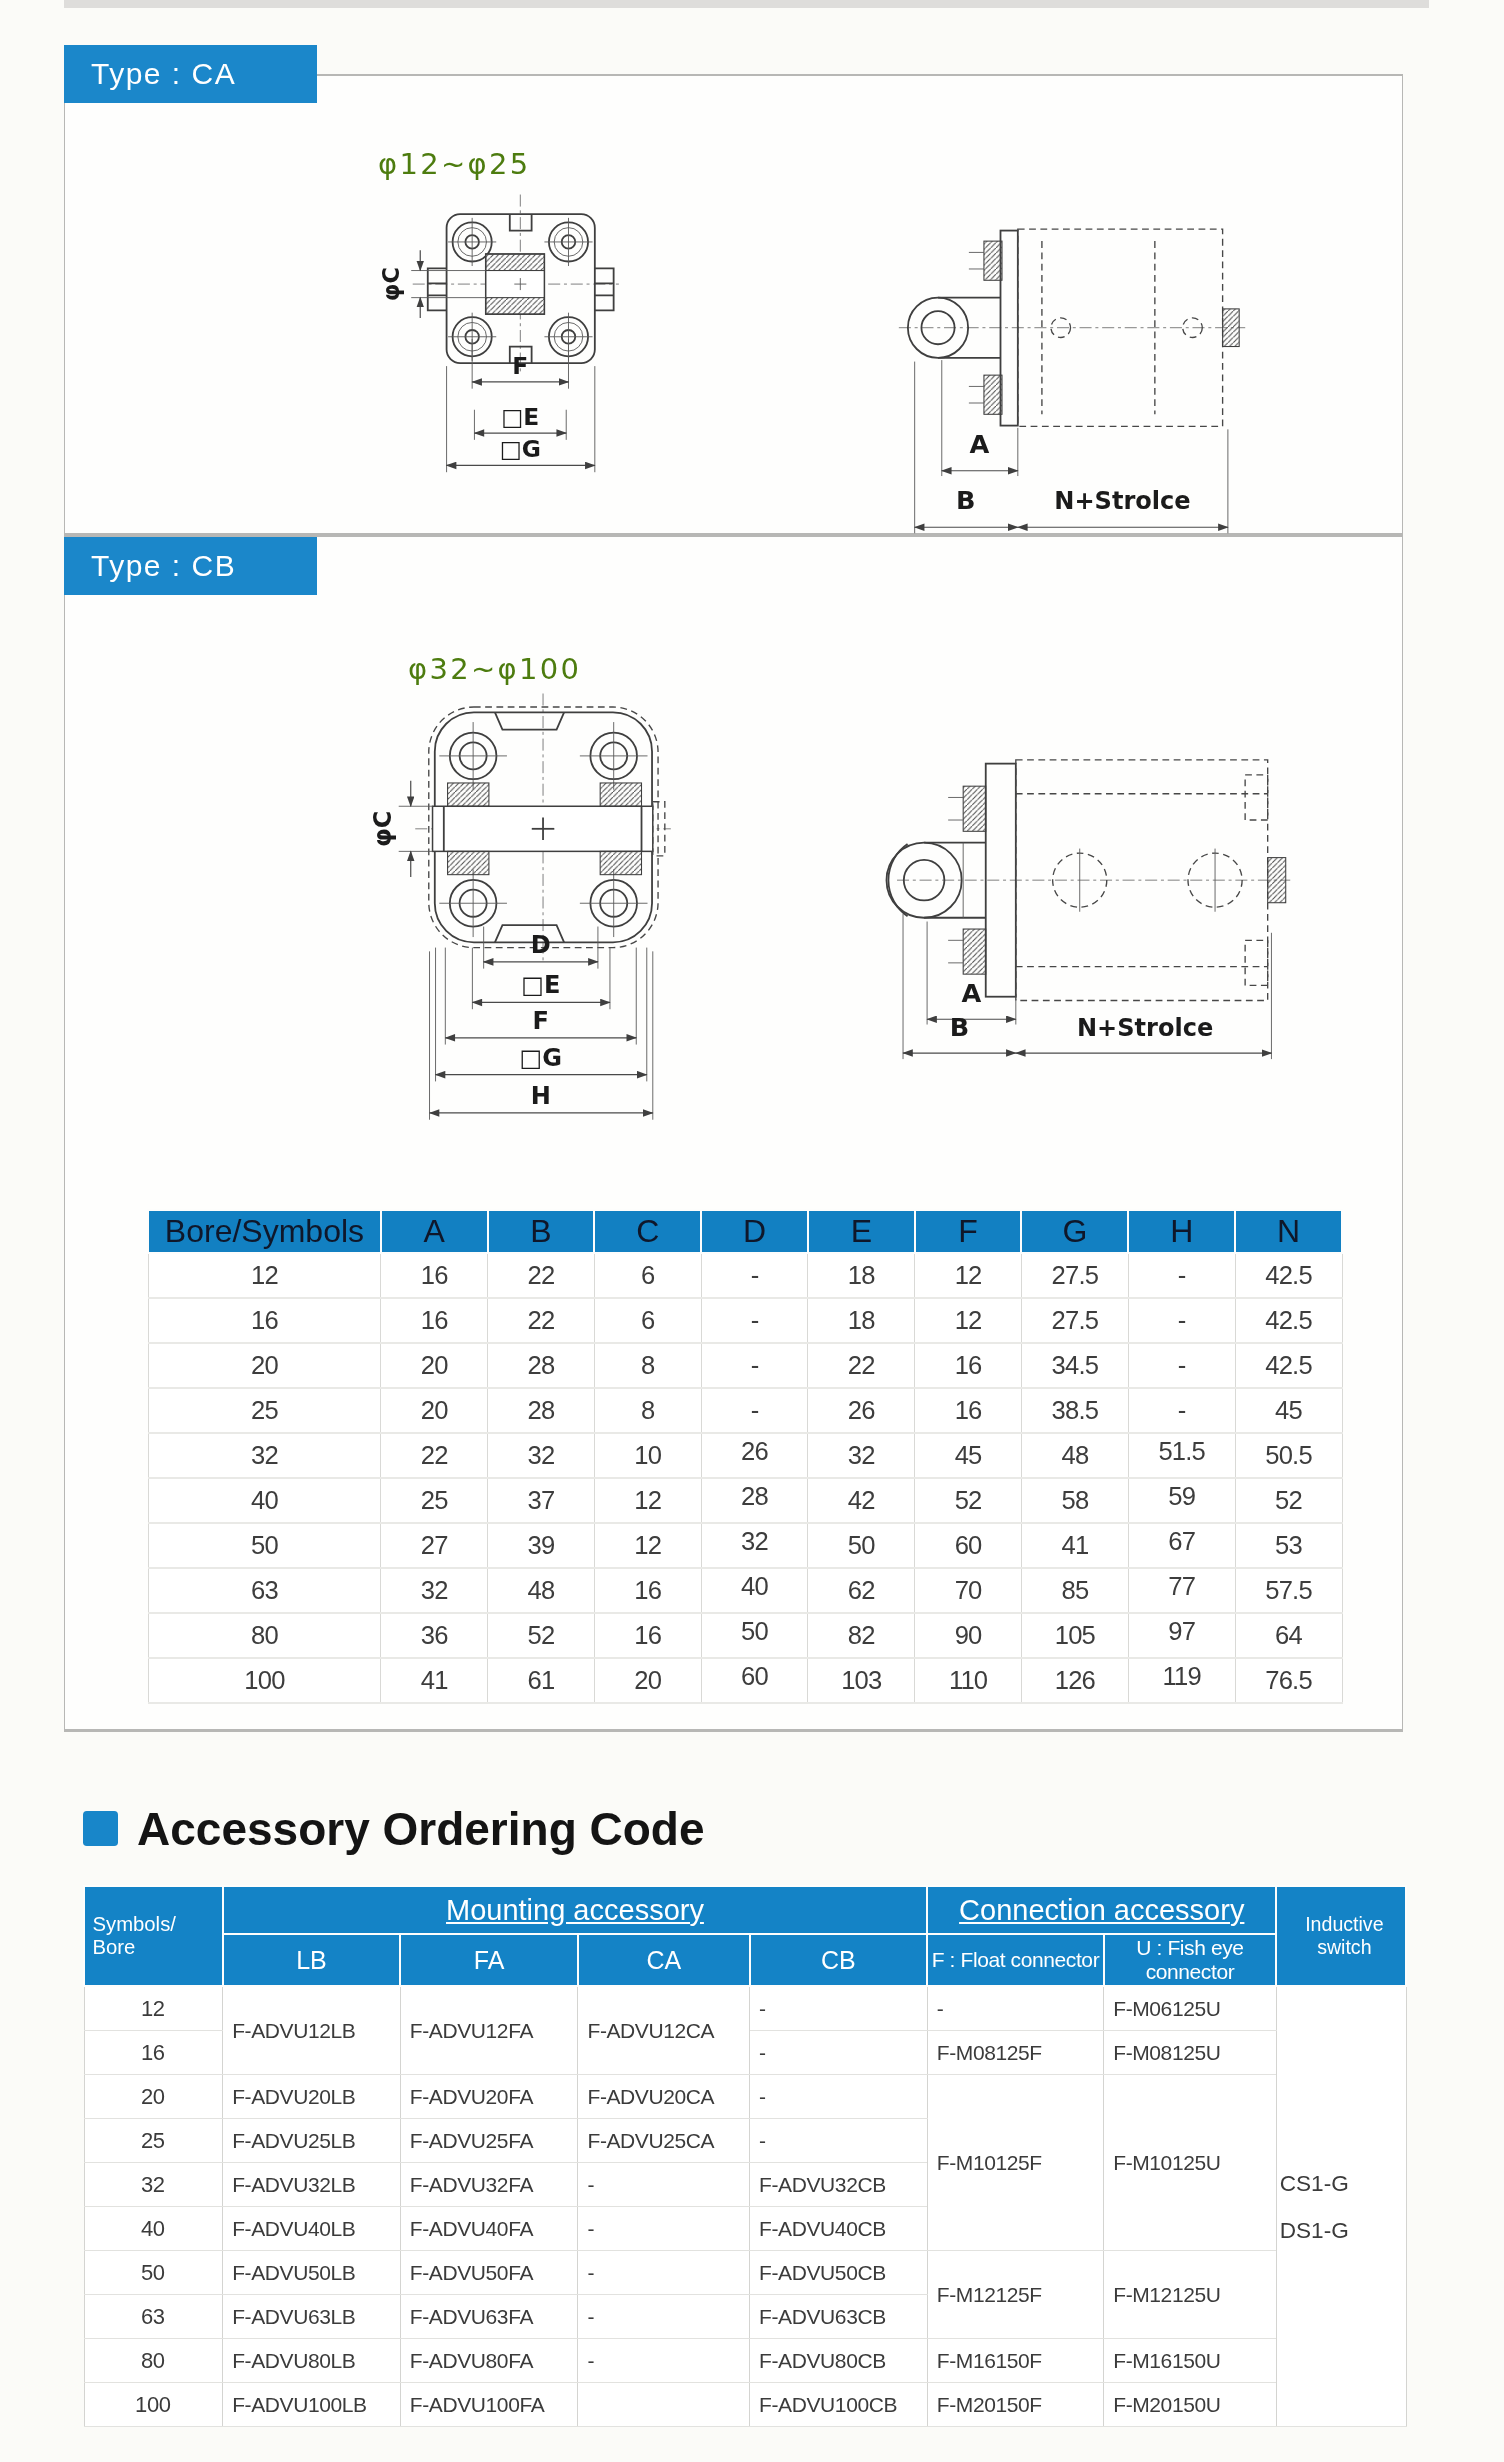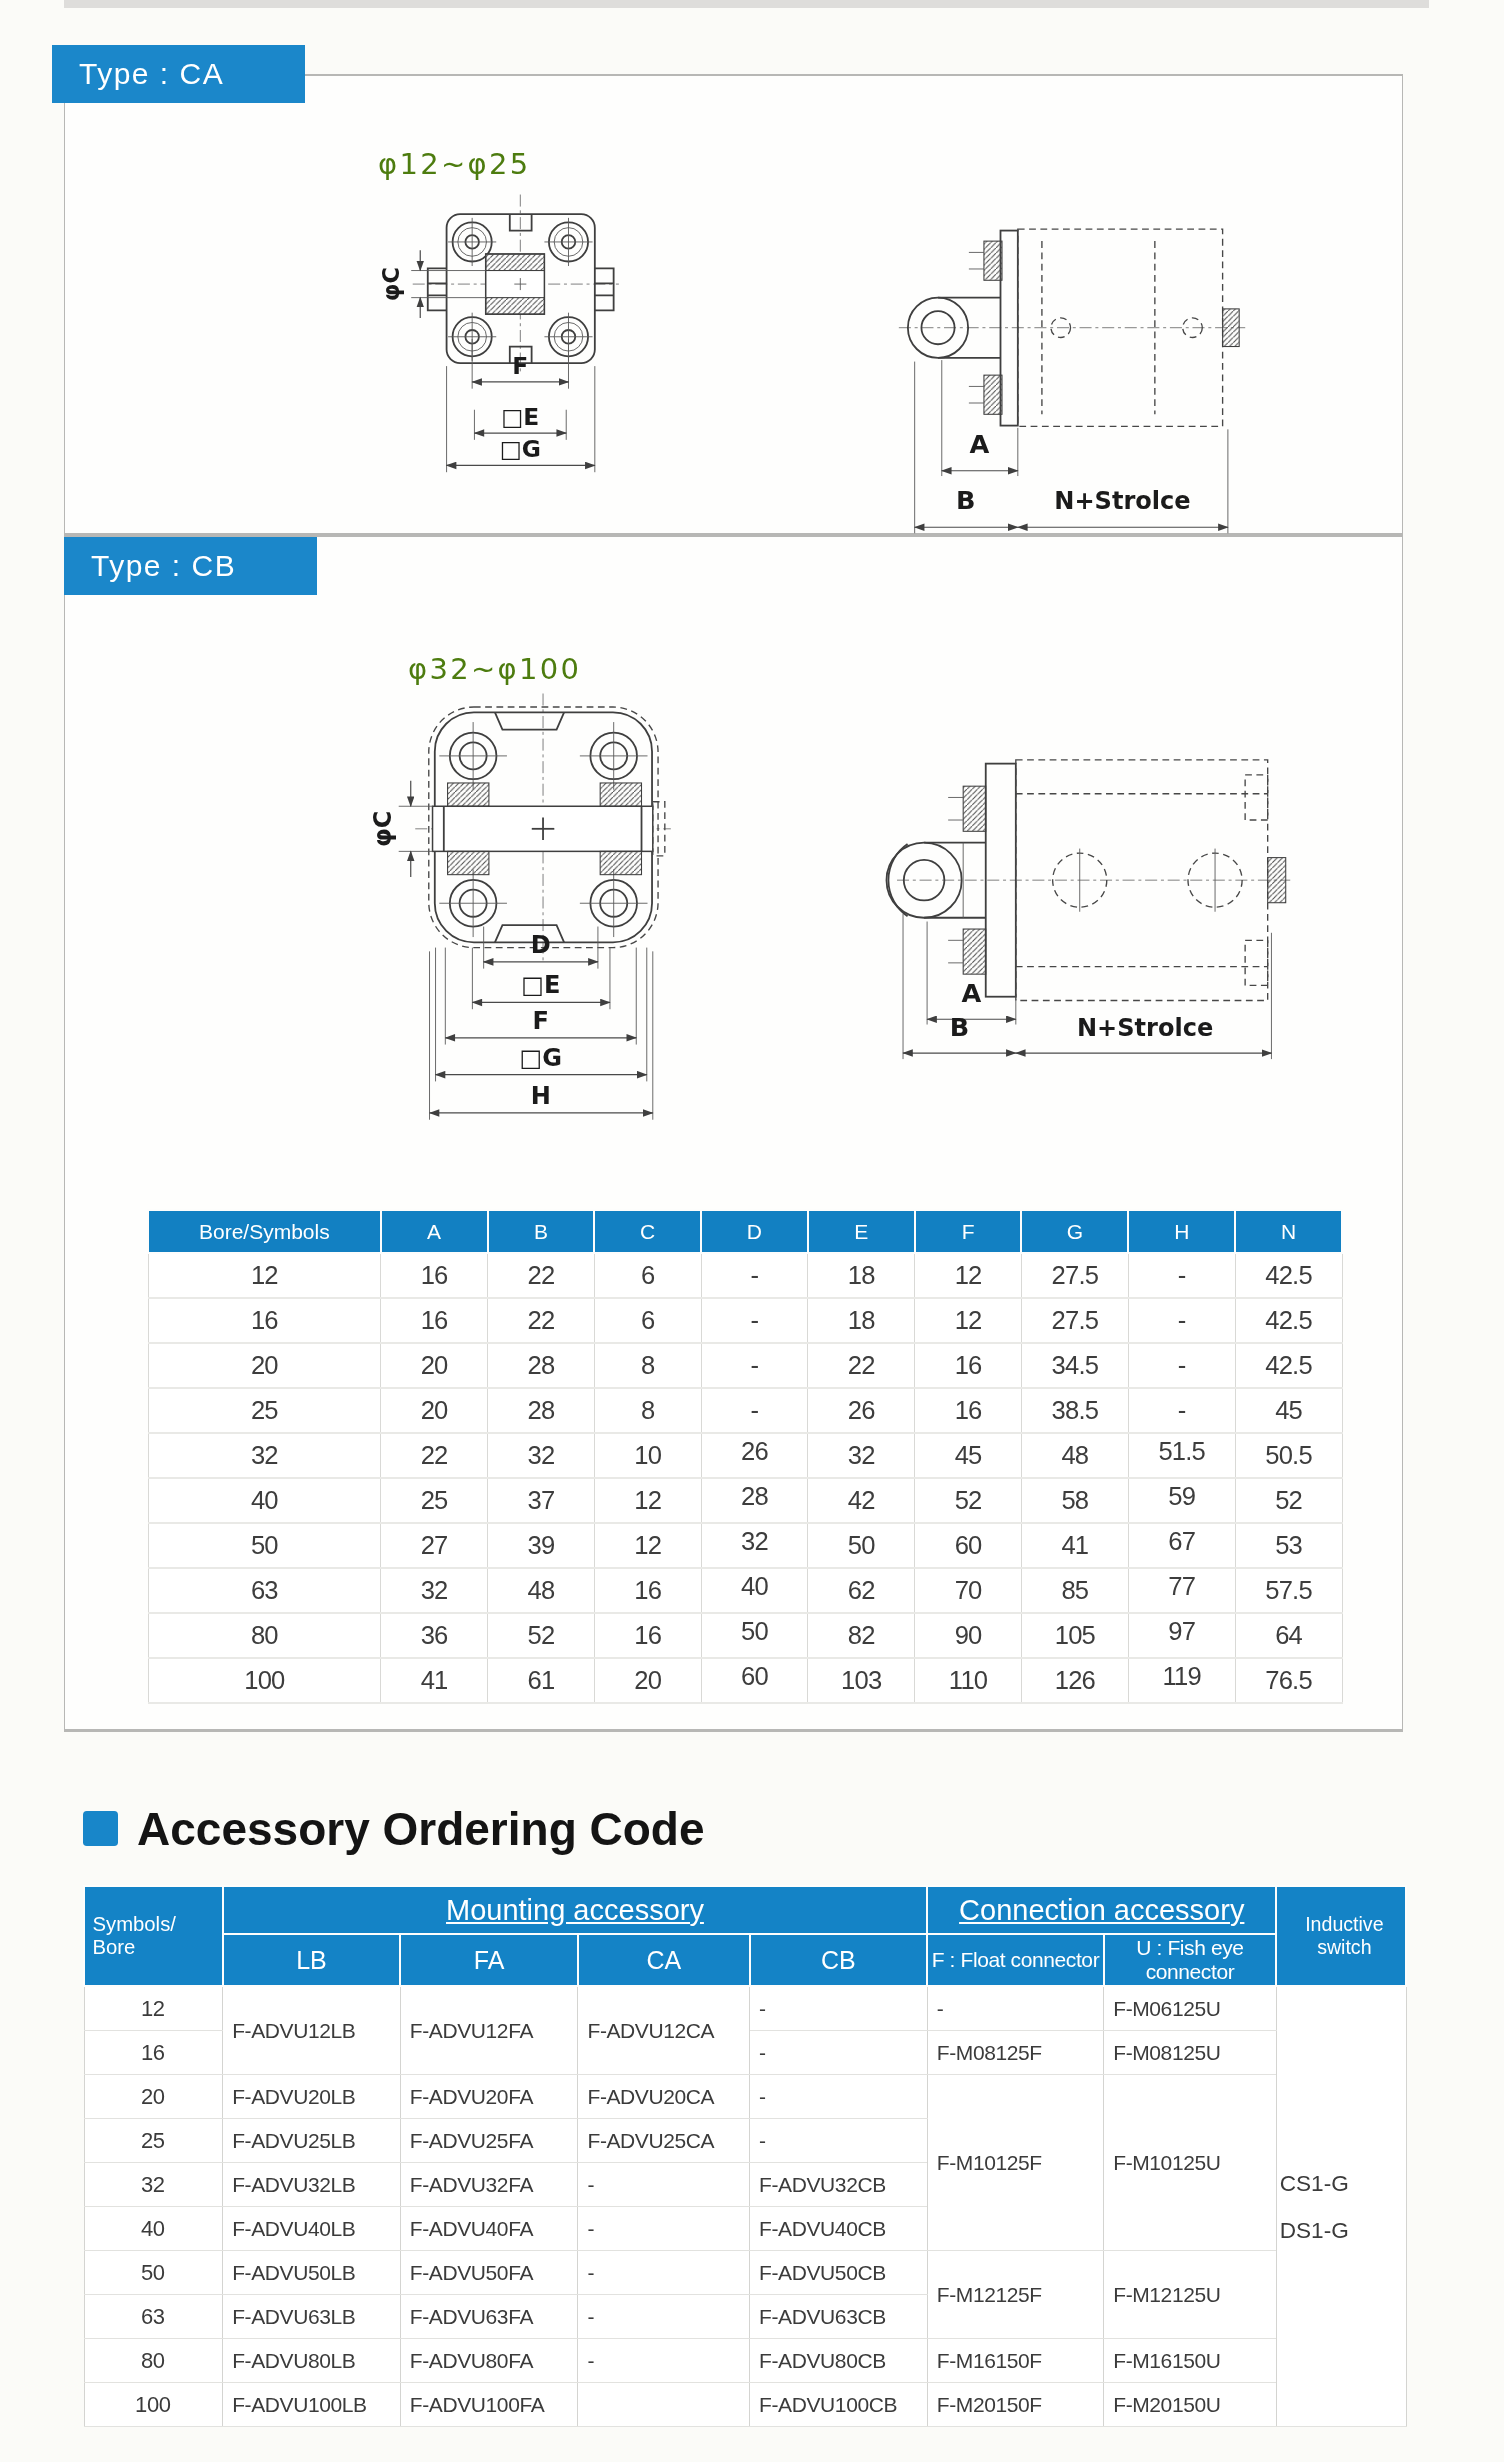--- a/index.html
+++ b/index.html
@@ -6,42 +6,42 @@
   .page{position:relative;width:1505px;height:2462px;background:#fbfbf8;
         font-family:"Liberation Sans",sans-serif;overflow:hidden;}
   .top-strip{position:absolute;left:64px;top:0;width:1365px;height:8.3px;background:#dedddb;}
 
   .box{position:absolute;background:#fefefd;border:1.5px solid #b7b7b5;box-sizing:border-box;}
   #ca-box{left:64px;top:74px;width:1339px;height:460px;border-top-width:2.3px;}
   #cb-box{left:64px;top:534px;width:1339px;height:1198px;border-top-width:3px;border-bottom-width:3px;}
 
   .type-label{position:absolute;width:253px;height:58px;background:#1b87ca;color:#ffffff;
               font-size:30px;line-height:58px;padding-left:27px;box-sizing:border-box;letter-spacing:1.5px;}
-  #ca-label{left:52px;top:45px;}
+  #ca-label{left:64px;top:45px;}
   #cb-label{left:64px;top:537px;}
 
   .range-label{position:absolute;font-size:29px;font-weight:normal;color:#4d7c0f;letter-spacing:2.3px;
                font-family:"DejaVu Sans","Liberation Sans",sans-serif;}
   #ca-range{left:378px;top:147px;}
   #cb-range{left:408px;top:652px;}
 
   svg.draw{position:absolute;overflow:visible;}
   .ln{stroke:#3f3f3f;stroke-width:2.4;fill:none;}
   .ln2{stroke:#3f3f3f;stroke-width:2;fill:#ffffff;}
   .thin{stroke:#5a5a5a;stroke-width:1.2;fill:none;}
   .cl{stroke:#666;stroke-width:1.1;fill:none;stroke-dasharray:16 5 4 5;}
   .dash{stroke:#474747;stroke-width:1.8;fill:none;stroke-dasharray:9 6;}
   .dim{stroke:#4a4a4a;stroke-width:1.6;fill:none;}
   .hatch{fill:url(#hatchp);stroke:#3f3f3f;stroke-width:1.4;}
   svg text{fill:#1b1b1b;font-family:"DejaVu Sans","Liberation Sans",sans-serif;font-weight:bold;}
 
   
   #dim-table{position:absolute;left:147px;top:1209px;width:1196px;border-collapse:collapse;
              font-family:"Liberation Sans",sans-serif;}
-  #dim-table th{background:#1280c2;color:#ffffff;font-weight:400;font-size:21px;height:39px;
+  #dim-table th{background:#1280c2;color:#0f172a;font-weight:400;font-size:32px;height:39px;
                 border:2.3px solid #fdfdfc;letter-spacing:0;}
   #dim-table td{background:#fff;color:#3d3d3d;font-size:25.6px;height:41px;text-align:center;
                 border-top:2.3px solid #e9e9e6;border-bottom:2.3px solid #e9e9e6;
                 border-left:0.8px solid #d9d9d6;border-right:0.8px solid #d9d9d6;letter-spacing:-0.8px;}
   #dim-table{border:0.8px solid #c9c9c6;}
   #dim-table td.raised{vertical-align:top;line-height:33px;}
 
   
   #acc-title-row{position:absolute;left:83px;top:1802px;height:45px;}
   #acc-bullet{position:absolute;left:0;top:9px;width:35px;height:35px;background:#1886c9;border-radius:3.8px;}

